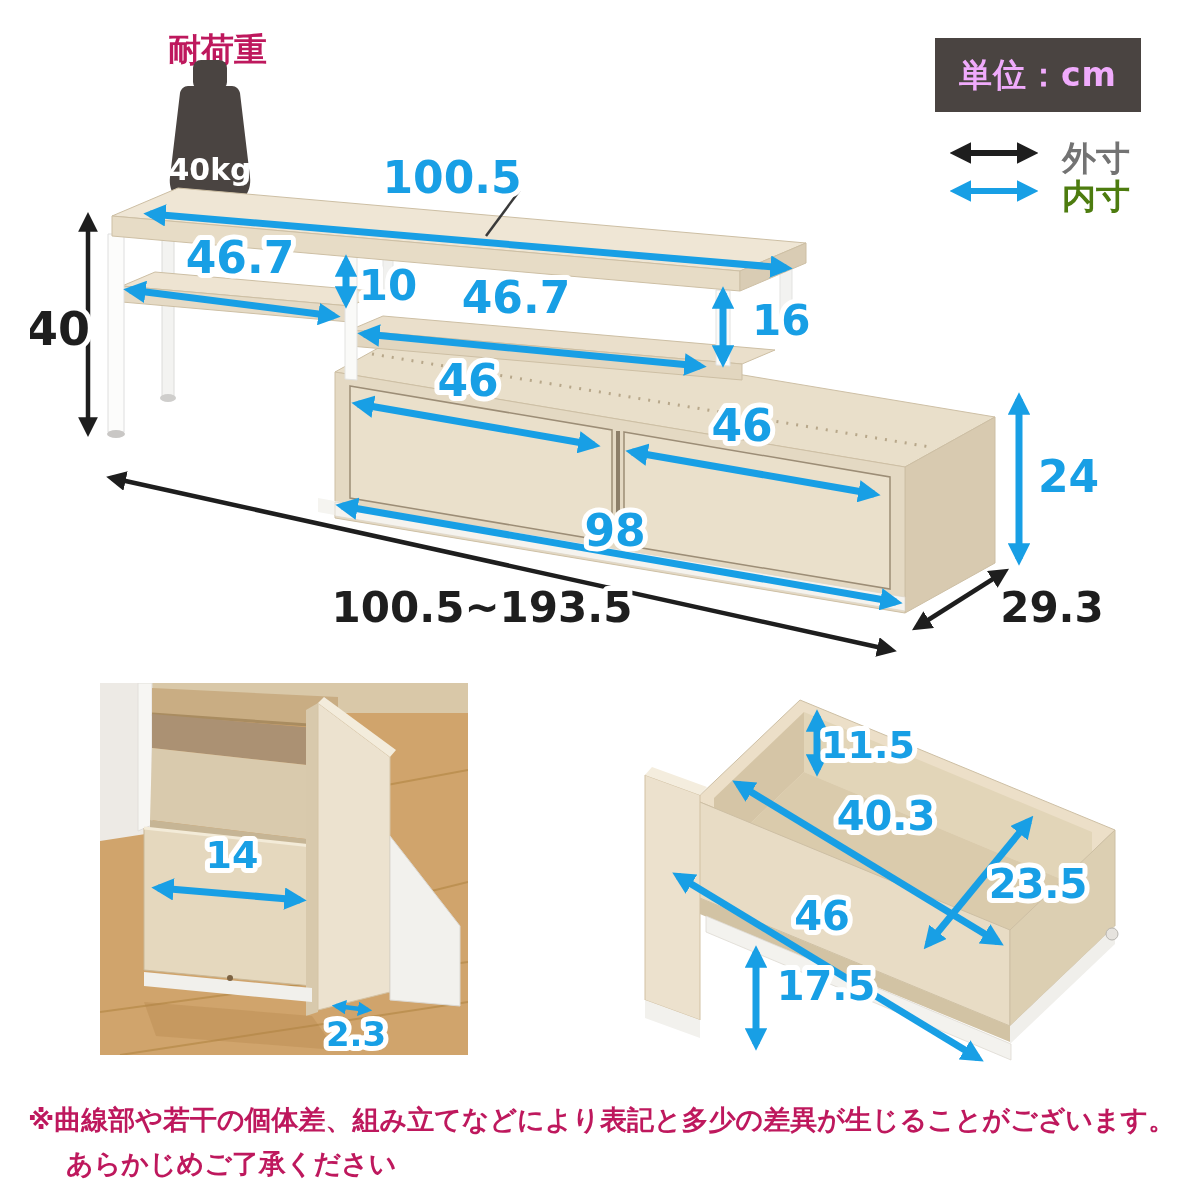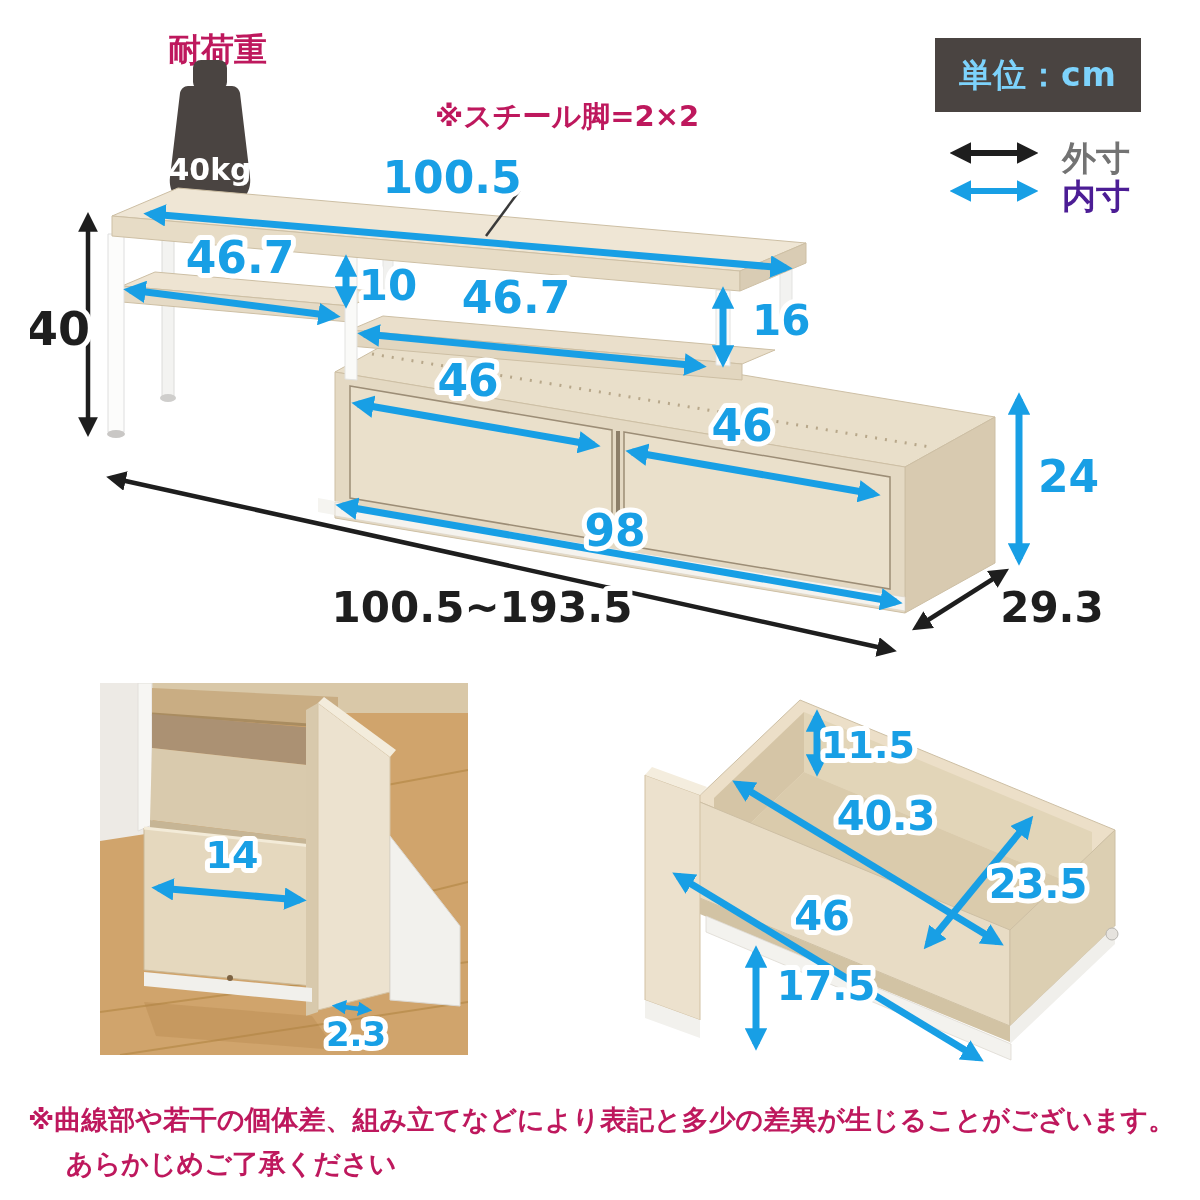--- a/index.html
+++ b/index.html
@@ -3,25 +3,25 @@
 <meta charset="utf-8">
 <style>
   html,body{margin:0;padding:0;background:#fff;}
   .canvas{position:relative;width:1200px;height:1200px;background:#ffffff;overflow:hidden;
           font-family:"DejaVu Sans","Liberation Sans",sans-serif;}
   .abs{position:absolute;}
   .jp{font-weight:600;color:#be185d;white-space:nowrap;}
   #load-title{left:168px;top:28px;font-size:33px;}
   #note1{left:435px;top:97px;font-size:29px;}
   #note2{left:447px;top:153px;font-size:29px;}
-  #unit-box{left:935px;top:38px;width:206px;height:74px;background:#4a4441;color:#7dd3fc;
+  #unit-box{left:935px;top:38px;width:206px;height:74px;background:#4a4441;color:#f0abfc;
             font-size:33px;font-weight:600;display:flex;align-items:center;justify-content:center;
             letter-spacing:1px;}
   #legend-outer-label{left:1062px;top:136px;font-size:34px;font-weight:bold;color:#737373;}
-  #legend-inner-label{left:1062px;top:174px;font-size:34px;font-weight:bold;color:#4c1d95;}
+  #legend-inner-label{left:1062px;top:174px;font-size:34px;font-weight:bold;color:#4d7c0f;}
   #footer-line1{left:28px;top:1102px;font-size:27px;}
   #footer-line2{left:66px;top:1146px;font-size:27px;}
   svg text{font-family:"DejaVu Sans","Liberation Sans",sans-serif;font-weight:bold;}
   .halo{paint-order:stroke;stroke:#ffffff;stroke-width:10px;stroke-linejoin:round;}
   .bl{fill:#189fe5;}
   .bk{fill:#1e1e1e;}
   .lb{stroke:#189fe5;stroke-width:7;fill:none;}
   .lbs{stroke:#189fe5;stroke-width:4.5;fill:none;}
   .lk{stroke:#1e1e1e;stroke-width:4.5;fill:none;}
   .wood{stroke:#cdbfa4;stroke-width:1;}
@@ -31,21 +31,20 @@
 
 <div class="canvas">
 
   <div class="abs jp" id="load-title">耐荷重</div>
   <svg class="abs" style="left:160px;top:58px" width="100" height="160" viewBox="0 0 100 160">
     <rect x="33" y="2" width="34" height="30" rx="8" fill="#4a4441"></rect>
     <path d="M28,28 h44 c4,0 7,3 8,7 l10,84 c2,16 -9,29 -25,29 h-30 c-16,0 -27,-13 -25,-29 l10,-84 c1,-4 4,-7 8,-7 z" fill="#4a4441"></path>
     <text x="50" y="122" font-size="30" fill="#ffffff" text-anchor="middle">40kg</text>
   </svg>
 
-  <div class="abs jp" id="note1">※スチール脚=2×2</div>
 
   <div class="abs" id="unit-box">
     <span>単位：cm</span>
   </div>
   <svg class="abs" style="left:946px;top:140px" width="96" height="26" viewBox="0 0 96 26">
     <defs>
         <marker id="mkL" viewBox="0 0 10 10" refX="7" refY="5" markerWidth="3.6" markerHeight="3.6" orient="auto-start-reverse">
       <path d="M0,0 L10,5 L0,10 z" fill="#1e1e1e"></path>
         </marker>
       </defs>

